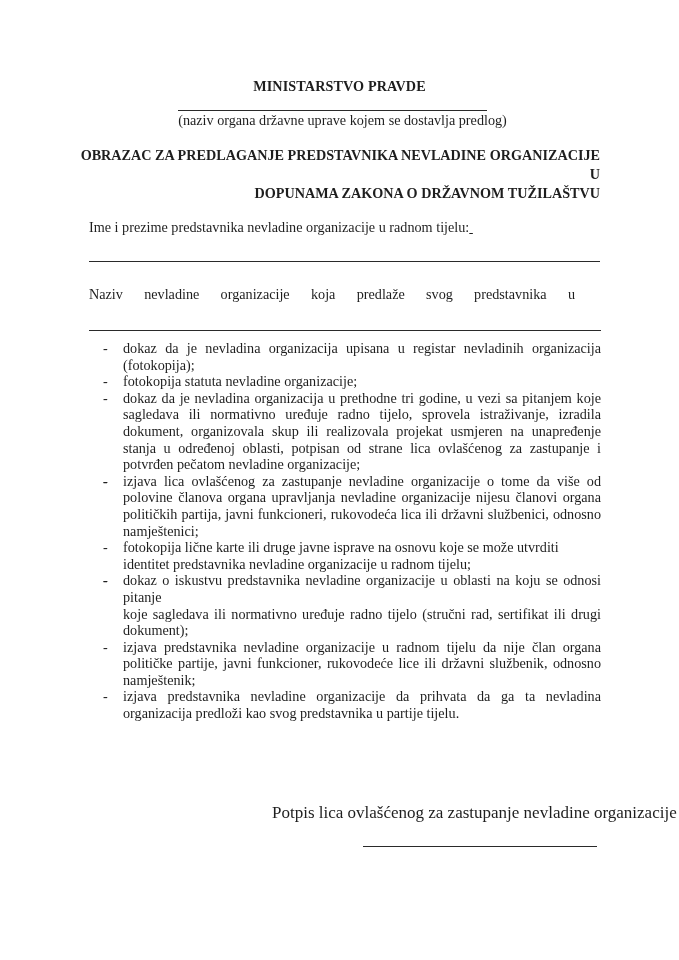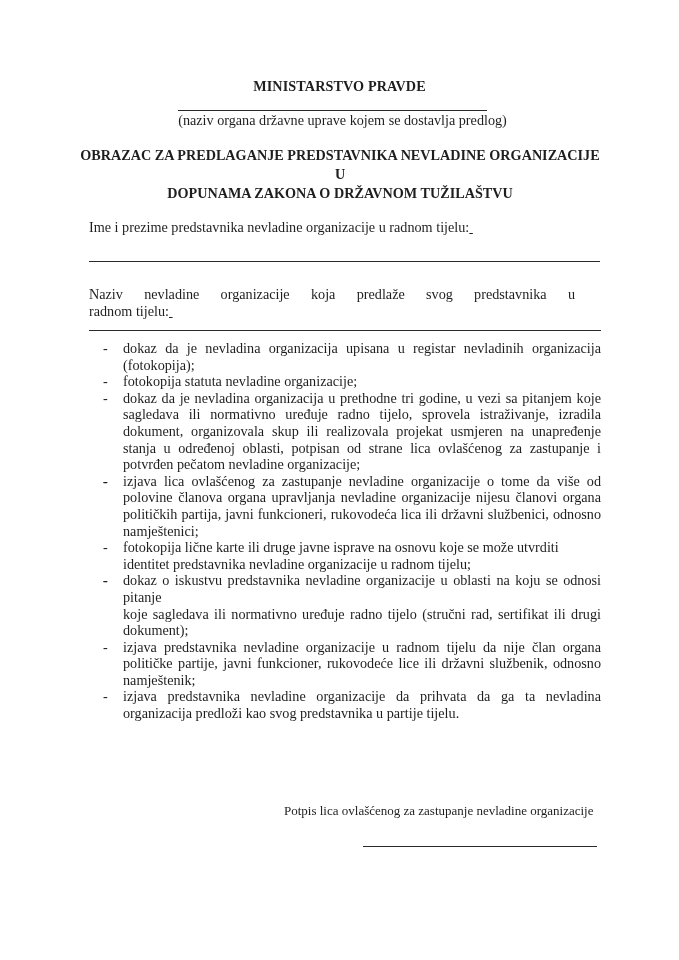--- a/index.html
+++ b/index.html
@@ -29,21 +29,21 @@
     }
     .org-caption {
       left: 0; width: 679px; top: 112px;
       text-align: center;
       font-size: 14.2px;
       padding-left: 6px;
       box-sizing: border-box;
     }
     .form-title {
       left: 80px; width: 520px; top: 146px;
-      text-align: center;
+      text-align: right;
       font-weight: bold;
       font-size: 14.2px;
       line-height: 19px;
     }
     .field-label {
       left: 89px;
       font-size: 14.2px;
       line-height: 16.6px;
     }
     .justify {
@@ -67,22 +67,22 @@
     }
     .doc-list li .bullet {
       position: absolute;
       left: 14px;
       top: 0;
     }
     .doc-list li .line-cont {
       display: block;
     }
     .sig-label {
-      left: 284px; top: 803px;
-      font-size: 13px;
+      left: 272px; top: 803px;
+      font-size: 17px;
     }
   </style>
 </head>
 <body>
 
 <div class="abs ministry">MINISTARSTVO PRAVDE</div>
 <div class="abs rule" style="left:178px; top:110px; width:309px;"></div>
 <div class="abs org-caption">(naziv organa državne uprave kojem se dostavlja predlog)</div>
 
 <div class="abs form-title">
@@ -90,21 +90,20 @@
   <div>DOPUNAMA ZAKONA O DRŽAVNOM TUŽILAŠTVU</div>
 </div>
 
 <div class="abs field-label" style="top:219px;">
   <span>Ime i prezime predstavnika nevladine organizacije u radnom tijelu:</span><span style="text-decoration:underline;">&nbsp;</span>
 </div>
 <div class="abs rule" style="left:89px; top:261px; width:511px;" title=""></div>
 
 <div class="abs field-label" style="top:286px; width:486px;">
   <div class="justify">Naziv nevladine organizacije koja predlaže svog predstavnika u</div>
-  <div><span>radnom tijelu:</span><span style="text-decoration:underline;">&nbsp;</span></div>
 </div>
 <div class="abs rule" style="left:89px; top:330px; width:512px;" title=""></div>
 
 <div class="abs doc-section">
   <ul class="doc-list">
     <li><span class="bullet">-</span><span>dokaz da je nevladina organizacija upisana u registar nevladinih organizacija (fotokopija);</span></li>
     <li><span class="bullet">-</span><span>fotokopija statuta nevladine organizacije;</span></li>
     <li><span class="bullet">-</span><span>dokaz da je nevladina organizacija u prethodne tri godine, u vezi sa pitanjem koje sagledava ili normativno uređuje radno tijelo, sprovela istraživanje, izradila dokument, organizovala skup ili realizovala projekat usmjeren na unapređenje  stanja u određenoj oblasti, potpisan od strane lica ovlašćenog za zastupanje i potvrđen pečatom nevladine organizacije;</span></li>
     <li style="text-align:left;"><span class="bullet">-</span></li>
     <li><span class="bullet">-</span><span>izjava lica ovlašćenog za zastupanje nevladine organizacije o tome da više od polovine članova organa upravljanja nevladine organizacije nijesu članovi organa političkih partija, javni funkcioneri, rukovodeća lica ili državni službenici, odnosno namještenici;</span></li>

